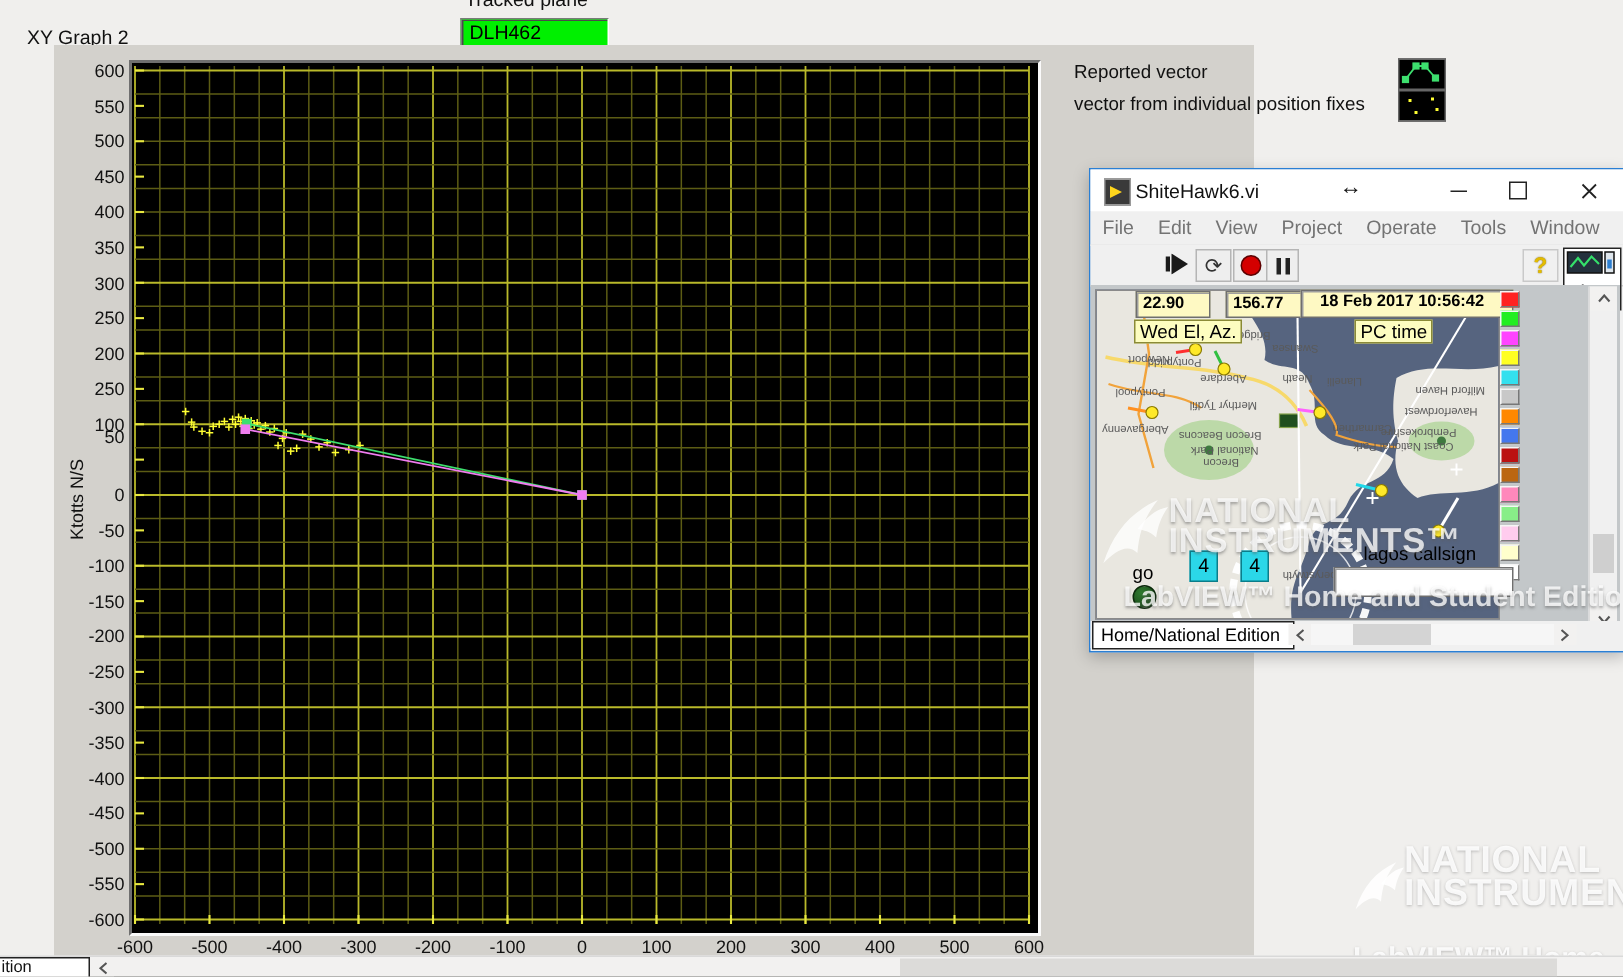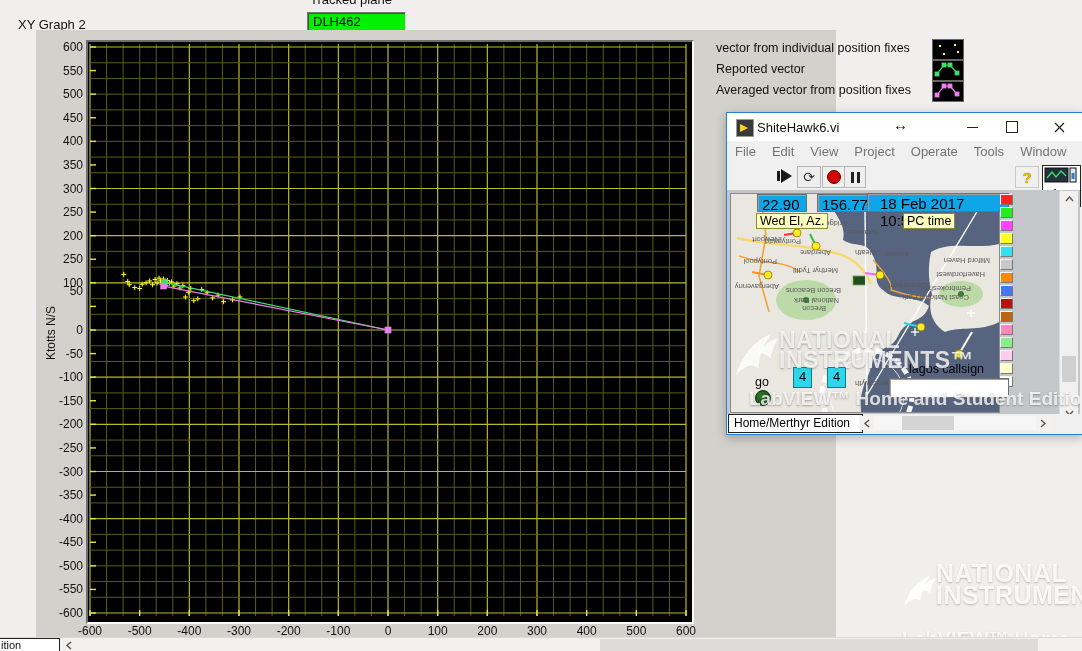--- a/index.html
+++ b/index.html
@@ -68,21 +68,21 @@
   #tb-cont{left:70px;width:22px;border:1px solid #b5b5b5;background:#eee;font-size:14px;color:#333;}
   #tb-abort{left:95px;width:22px;border:1px solid #b5b5b5;background:#eee;}
   #tb-abort .dot{width:12px;height:12px;border-radius:50%;background:#d40000;border:1px solid #5c0000;}
   #tb-pause{left:117px;width:20px;border:1px solid #b5b5b5;background:#eee;}
   #tb-pause .p{width:3px;height:11px;background:#222;margin:0 1.5px;}
   #tb-help{left:288px;width:22px;border:1px solid #c9c9c9;font-weight:bold;font-size:15px;color:#e3bb00;text-shadow:0 0 1px #665200;}
   #vi-icon{position:absolute;left:315px;top:2px;width:37px;height:40px;background:#fff;border:1px solid #222;}
   
   #shw-panel{position:absolute;left:0;top:77px;width:353px;height:224px;background:#c3c7c9;overflow:hidden;}
   #map{position:absolute;left:3px;top:3px;width:268px;height:218px;background:#56647f;border:1px solid #8a8a8a;overflow:hidden;}
-  .num-box{position:absolute;background:#0ea5e9;border:1px solid #6f6f6f;box-shadow:inset 1px 1px 0 #9e9e9e;font-size:15px;color:#000;padding:1px 0 0 4px;}
+  .num-box{position:absolute;background:#fef9c3;border:1px solid #6f6f6f;box-shadow:inset 1px 1px 0 #9e9e9e;font-size:11px;color:#000;padding:1px 0 0 4px;font-weight:bold;}
   #sun-el-box{left:30px;top:4px;width:44px;height:15px;}
   #sun-az-box{left:90px;top:4px;width:46px;height:15px;}
   #pc-time-box{left:140px;top:3px;width:128px;height:16px;padding-left:12px;}
   .free-label{position:absolute;background:#fdfdc0;border:1px solid #8a8a37;font-size:12.5px;color:#000;padding:0 3px;white-space:nowrap;}
   #sun-label{left:29px;top:23px;}
   #pc-time-label{left:176px;top:23px;}
   #palette{position:absolute;left:273px;top:4px;width:14px;}
   .pal-box{width:13px;height:11px;margin-bottom:2px;border:1px solid #777;
     border-top-color:#f5f5f5;border-left-color:#f5f5f5;box-sizing:border-box;}
   #go-label{position:absolute;left:28px;top:185px;font-size:12.5px;color:#000;}
@@ -356,46 +356,36 @@
         <rect x="296.8" y="284.8" width="6.4" height="6.4" fill="#3ddf6e"></rect>
         <polyline points="75.50666666666667,244.135 300,288" fill="none" stroke="#f07df0" stroke-width="1.2"></polyline>
         <rect x="72.30666666666667" y="240.935" width="6.4" height="6.4" fill="#f07df0"></rect>
         <rect x="296.8" y="284.8" width="6.4" height="6.4" fill="#f07df0"></rect>
       </svg>
   </div>
 </div>
 
 <div class="abs" id="legend">
     <div class="legend-row">
-      <div class="legend-label">vector from individual position  fixes</div>
-      <div class="legend-icon"><svg width="28" height="17">
-          <rect x="6" y="5" width="2" height="2" fill="#ffff33"></rect>
-          <rect x="21" y="4" width="2" height="2" fill="#ffff33"></rect>
-          <rect x="10" y="13" width="2" height="2" fill="#ffff33"></rect>
-          <rect x="24" y="11" width="2" height="2" fill="#ffff33"></rect>
-        </svg></div>
-    </div>
-    <div class="legend-row">
       <div class="legend-label">Reported vector</div>
       <div class="legend-icon"><svg width="28" height="17">
           <polyline points="4,13 11,4 17,4 24,12" fill="none" stroke="#3ddf6e" stroke-width="1.2"></polyline>
           <rect x="1.6" y="10.6" width="4.8" height="4.8" fill="#3ddf6e"></rect>
           <rect x="8.6" y="1.6" width="4.8" height="4.8" fill="#3ddf6e"></rect>
           <rect x="14.6" y="1.6" width="4.8" height="4.8" fill="#3ddf6e"></rect>
           <rect x="21.6" y="9.6" width="4.8" height="4.8" fill="#3ddf6e"></rect>
         </svg></div>
     </div>
     <div class="legend-row">
-      <div class="legend-label">Averaged vector from position fixes</div>
+      <div class="legend-label">vector from individual position  fixes</div>
       <div class="legend-icon"><svg width="28" height="17">
-          <polyline points="4,13 11,4 17,4 24,12" fill="none" stroke="#f07df0" stroke-width="1.2"></polyline>
-          <rect x="1.6" y="10.6" width="4.8" height="4.8" fill="#f07df0"></rect>
-          <rect x="8.6" y="1.6" width="4.8" height="4.8" fill="#f07df0"></rect>
-          <rect x="14.6" y="1.6" width="4.8" height="4.8" fill="#f07df0"></rect>
-          <rect x="21.6" y="9.6" width="4.8" height="4.8" fill="#f07df0"></rect>
+          <rect x="6" y="5" width="2" height="2" fill="#ffff33"></rect>
+          <rect x="21" y="4" width="2" height="2" fill="#ffff33"></rect>
+          <rect x="10" y="13" width="2" height="2" fill="#ffff33"></rect>
+          <rect x="24" y="11" width="2" height="2" fill="#ffff33"></rect>
         </svg></div>
     </div>
   </div>
 
 <div class="abs ni-mark" id="main-watermark">
   <div class="row">
     <svg width="52" height="58" viewBox="0 0 40 44">
       <path d="M2 40 C8 22 18 10 34 3 C26 13 23 22 22 34 C16 28 9 33 2 40 Z" fill="rgba(255,255,255,0.88)"></path>
       <path d="M22 20 C28 12 34 8 40 7 C36 13 34 18 33 25 C29 21 26 21 22 20 Z" fill="rgba(255,255,255,0.88)"></path>
     </svg>
@@ -601,21 +591,21 @@
     </div>
     <div id="shw-vthumb"></div>
     <div class="dn scroll-arrow">
       <svg width="9" height="6" viewBox="0 0 9 6">
           <path d="M1 1 L4.5 5 L8 1" stroke="#555" stroke-width="1.4" fill="none"></path>
         </svg>
     </div>
   </div>
 
   <div id="shw-bottom">
-    <div id="shw-tab">Home/Merthyr Edition</div>
+    <div id="shw-tab">Home/National Edition</div>
     <div class="scroll-arrow" id="shw-hleft">
       <svg width="7" height="9" viewBox="0 0 7 9">
           <path d="M6 1 L2 4.5 L6 8" stroke="#555" stroke-width="1.4" fill="none"></path>
         </svg>
     </div>
     <div id="shw-htrack">
       <div id="shw-hthumb"></div>
     </div>
     <div class="scroll-arrow" id="shw-hright">
       <svg width="7" height="9" viewBox="0 0 7 9">

